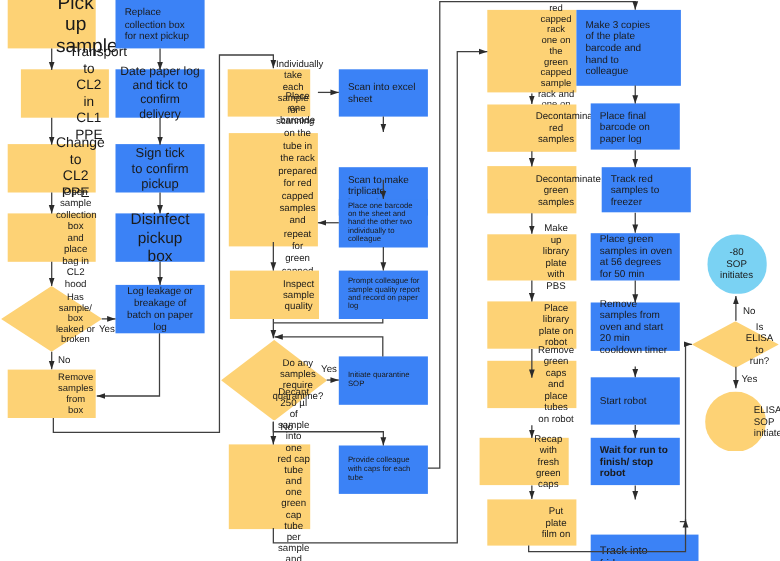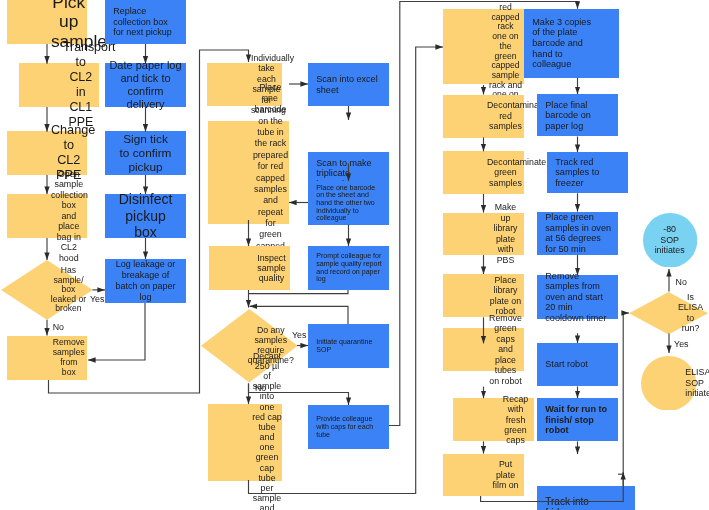--- a/index.html
+++ b/index.html
@@ -225,21 +225,21 @@
   </div>
   <div class="node shape-rect orange al-center" style="left:443px;top:274px;width:81px;height:43.3px;font-size:8.8px;">
     <span class="txt">Place library
 plate on robot</span>
   </div>
   <div class="node shape-rect orange al-center" style="left:443px;top:328px;width:81px;height:43.2px;font-size:8.8px;">
     <span class="txt">Remove green
 caps and place
 tubes on robot</span>
   </div>
-  <div class="node shape-rect orange al-center" style="left:453px;top:398.2px;width:81px;height:43.2px;font-size:8.8px;">
+  <div class="node shape-rect orange al-center" style="left:436px;top:398.2px;width:81px;height:43.2px;font-size:8.8px;">
     <span class="txt">Recap with fresh
 green caps</span>
   </div>
   <div class="node shape-rect orange al-center" style="left:443px;top:453.6px;width:81px;height:42.4px;font-size:8.8px;">
     <span class="txt">Put plate film on</span>
   </div>
   <div class="node shape-rect blue al-left" style="left:524px;top:8.8px;width:95px;height:69px;font-size:9.1px;line-height:1.16;">
     <span class="txt">Make 3 copies
 of the plate
 barcode and

